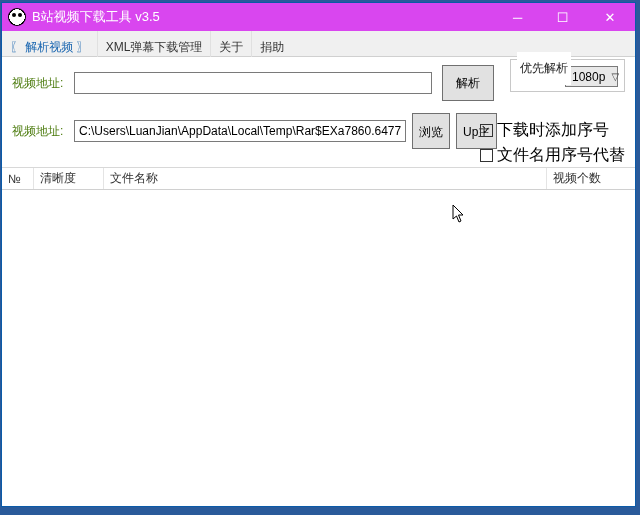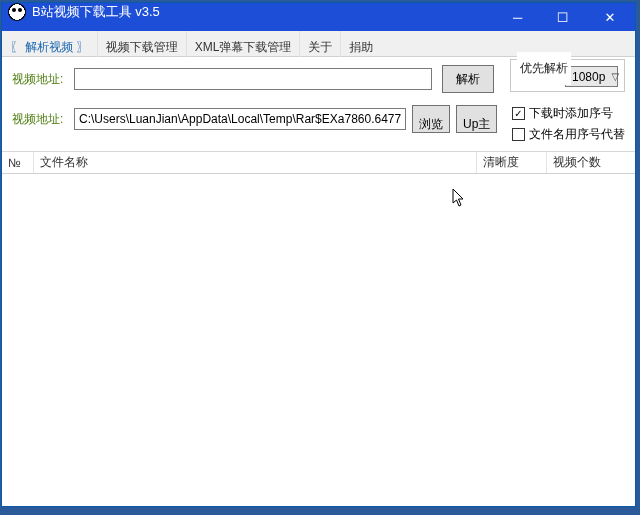--- a/index.html
+++ b/index.html
@@ -1,49 +1,49 @@
 <!DOCTYPE html>
 <html><head>
 <meta charset="utf-8">
 <style>
 * { box-sizing: border-box; margin: 0; padding: 0; font-family: "Microsoft YaHei", "SimSun", sans-serif; }
 body { width: 640px; height: 515px; overflow: hidden; background: #2a5a9a; padding: 2px 4px 8px 1px; }
 
 .window { width: 100%; height: 100%; display: flex; flex-direction: column; background: #fff; border: 1px solid #0a5aa8; }
 
-.titlebar { height: 28px; background: #1d4ed8; color: #fff; display: flex; align-items: flex-start; padding-left: 6px; font-size: 13px; }
+.titlebar { height: 28px; background: #d946ef; color: #fff; display: flex; align-items: center; padding-left: 6px; font-size: 13px; }
 .titlebar .icon { width: 18px; height: 18px; background: radial-gradient(circle at 50% 50%, #fff 60%, #000 61%); border-radius: 50%; margin-right: 6px; position: relative; }
 .titlebar .icon::before, .titlebar .icon::after { content: ""; position: absolute; width: 4px; height: 4px; background: #000; border-radius: 50%; top: 5px; }
 .titlebar .icon::before { left: 4px; }
 .titlebar .icon::after { right: 4px; }
 .titlebar .title { flex: 1; }
 .winbtns { display: flex; height: 100%; }
 .winbtn { width: 45px; height: 100%; display: flex; align-items: center; justify-content: center; color: #fff; font-size: 13px; }
 .winbtn.close { width: 50px; }
 
 .tabbar { height: 26px; background: #f0f0f0; border-bottom: 1px solid #d0d0d0; display: flex; font-size: 12px; align-items: stretch; }
 .tab { padding: 16px 8px; display: flex; align-items: center; color: #333; border-right: 1px solid #e0e0e0; cursor: default; }
 .tab.active { color: #1a66b0; }
 .tab.donate { border-right: none; }
 
 .controls { padding: 8px 10px 6px 10px; font-size: 12px; background: #fff; border-bottom: 1px solid #d8d8d8; position: relative; }
 .row { display: flex; align-items: center; margin-bottom: 12px; }
 .row:last-child { margin-bottom: 4px; }
 .label { width: 62px; color: #4d7c0f; }
 .txtinput { height: 22px; border: 1px solid #7a7a7a; padding: 0 4px; font-size: 12px; background: #fff; }
-.btn { height: 28px; border: 1px solid #707070; background: #e1e1e1; font-size: 12px; padding: 0 10px; margin-left: 6px; cursor: default; }
+.btn { height: 36px; border: 1px solid #707070; background: #e1e1e1; font-size: 12px; padding: 0 10px; margin-left: 6px; cursor: default; }
 .btn.small { padding: 10px 6px; }
 
 .rightbox { position: absolute; right: 10px; top: 2px; width: 115px; border: 1px solid #c8c8c8; padding: 6px 6px 4px 6px; font-size: 12px; }
 .rightbox .grouplabel { position: absolute; top: -8px; left: 6px; background: #fff; padding: 8px 3px; font-size: 12px; color: #222; }
 .select-wrap { display: flex; align-items: center; border: 1px solid #7a7a7a; height: 21px; background: #e8e8e8; margin-left: 48px; }
 .select-wrap span { flex: 1; padding-left: 6px; font-size: 12px; }
 .select-wrap .chev { width: 16px; text-align: center; font-size: 10px; color: #444; }
 
-.checks { position: absolute; right: 10px; top: 48px; font-size: 12px; }
+.checks { position: absolute; right: 10px; top: 63px; font-size: 16px; }
 .checkrow { display: flex; align-items: center; margin-bottom: 4px; }
 .checkbox { width: 13px; height: 13px; border: 1px solid #333; margin-right: 4px; display: flex; align-items: center; justify-content: center; font-size: 10px; line-height: 1; }
 .checkbox.checked::after { content: "✓"; color: #000; }
 
 .tablehead { height: 22px; background: #fff; border-bottom: 1px solid #d0d0d0; display: flex; font-size: 12px; color: #333; }
 .th { display: flex; align-items: center; padding-left: 6px; border-right: 1px solid #e4e4e4; }
 .th.no { width: 32px; }
 .th.name { flex: 1; }
 .th.quality { width: 70px; }
 .th.count { width: 88px; border-right: none; }
@@ -61,21 +61,20 @@
     <div class="title">B站视频下载工具 v3.5</div>
     <div class="winbtns">
       <div class="winbtn">─</div>
       <div class="winbtn">☐</div>
       <div class="winbtn close">✕</div>
     </div>
   </div>
 
   <div class="tabbar">
     <div class="tab active">〖 解析视频 〗</div>
-    <div class="tab">视频下载管理</div>
     <div class="tab">XML弹幕下载管理</div>
     <div class="tab">关于</div>
     <div class="tab donate">捐助</div>
   </div>
 
   <div class="controls">
     <div class="row">
       <div class="label">视频地址:</div>
       <input class="txtinput" style="width: 358px;" value="">
       <button class="btn" style="width:52px;margin-left:10px">解析</button>
@@ -102,22 +101,22 @@
       </div>
       <div class="checkrow">
         <div class="checkbox"></div>
         <span>文件名用序号代替</span>
       </div>
     </div>
   </div>
 
   <div class="tablehead">
     <div class="th no">№</div>
+    <div class="th quality">清晰度</div>
     <div class="th name">文件名称</div>
-    <div class="th quality">清晰度</div>
     <div class="th count">视频个数</div>
   </div>
 
   <div class="tablebody">
     <div class="cursor">
       <svg width="14" height="20" viewBox="0 0 14 20">
           <path d="M1 1 L1 15 L4.5 12 L7 18 L9 17 L6.5 11 L11 11 Z" fill="#fff" stroke="#000" stroke-width="1"></path>
         </svg>
     </div>
   </div>

